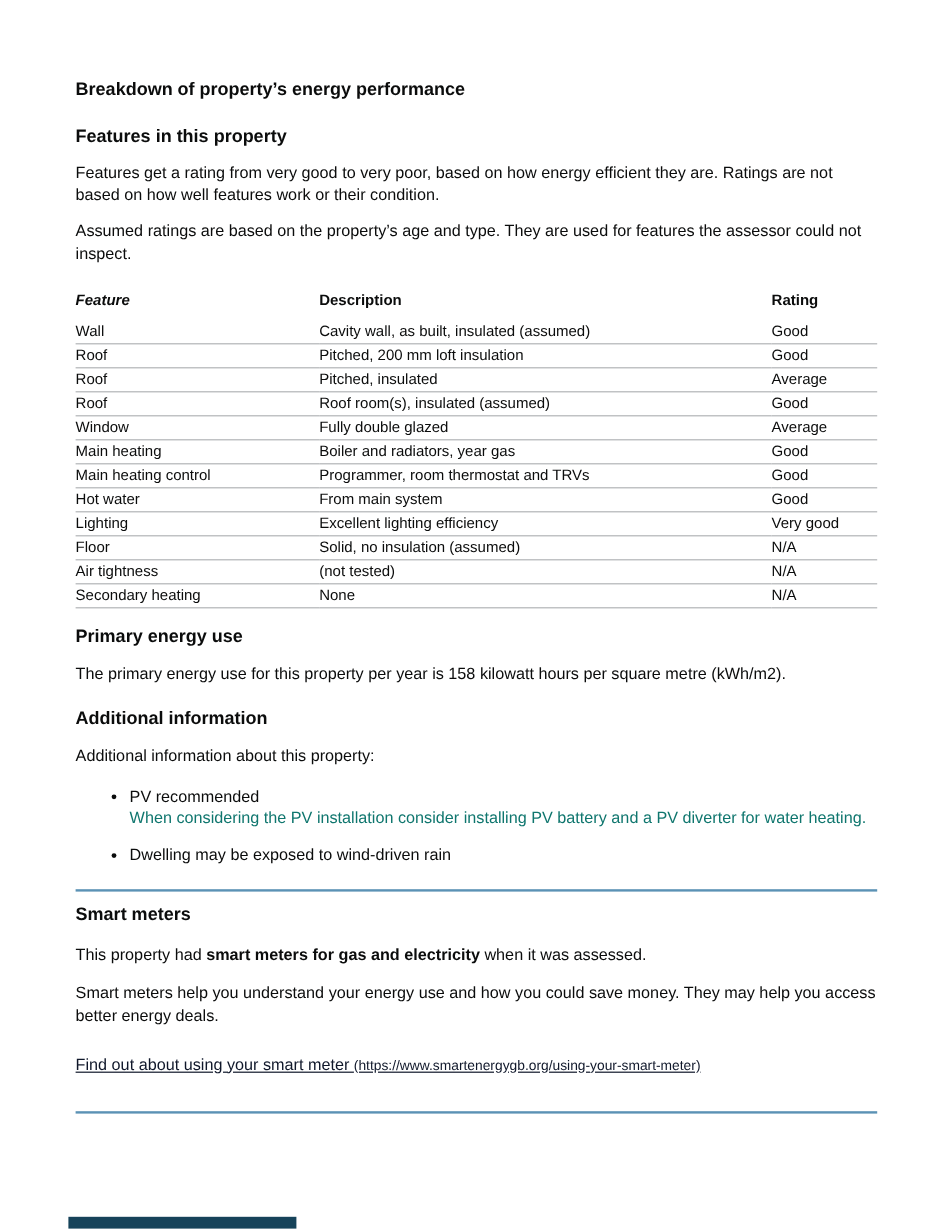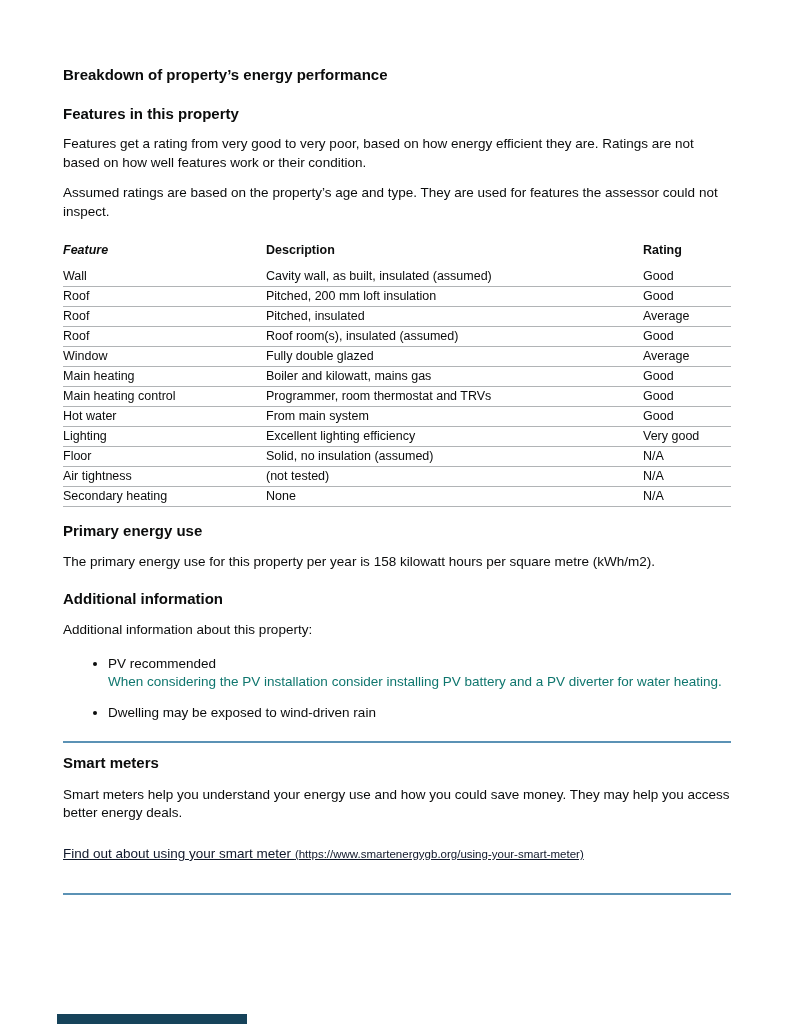--- a/index.html
+++ b/index.html
@@ -127,21 +127,21 @@
         <td>Roof room(s), insulated (assumed)</td>
         <td>Good</td>
       </tr>
       <tr>
         <td>Window</td>
         <td>Fully double glazed</td>
         <td>Average</td>
       </tr>
       <tr>
         <td>Main heating</td>
-        <td>Boiler and kilowatt, mains gas</td>
+        <td>Boiler and radiators, year gas</td>
         <td>Good</td>
       </tr>
       <tr>
         <td>Main heating control</td>
         <td>Programmer, room thermostat and TRVs</td>
         <td>Good</td>
       </tr>
       <tr>
         <td>Hot water</td>
         <td>From main system</td>
@@ -183,20 +183,21 @@
     </li>
     <li>
       <span>Dwelling may be exposed to wind-driven rain</span>
     </li>
   </ul>
 
   <hr class="section-rule">
 
   <h1 class="h1-smart">Smart meters</h1>
 
+  <p class="para-smart-1"><span>This property had </span><strong>smart meters for gas and electricity</strong><span> when it was assessed.</span></p>
 
   <p class="para-smart-2">Smart meters help you understand your energy use and how you could save money. They may help you access better energy deals.</p>
 
   <p class="link-para">
     <a class="smart-link" href="#"><span>Find out about using your smart meter </span><span class="link-url">(https://www.smartenergygb.org/using-your-smart-meter)</span></a>
   </p>
 
   <hr class="section-rule bottom-rule">
 
 </div>

